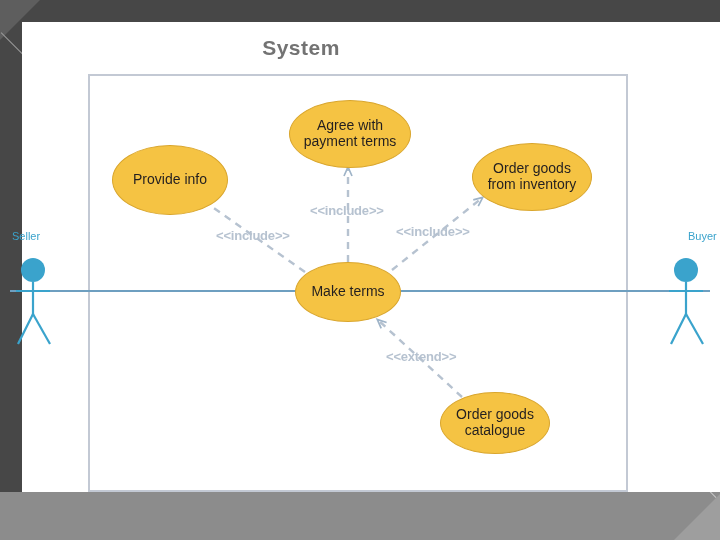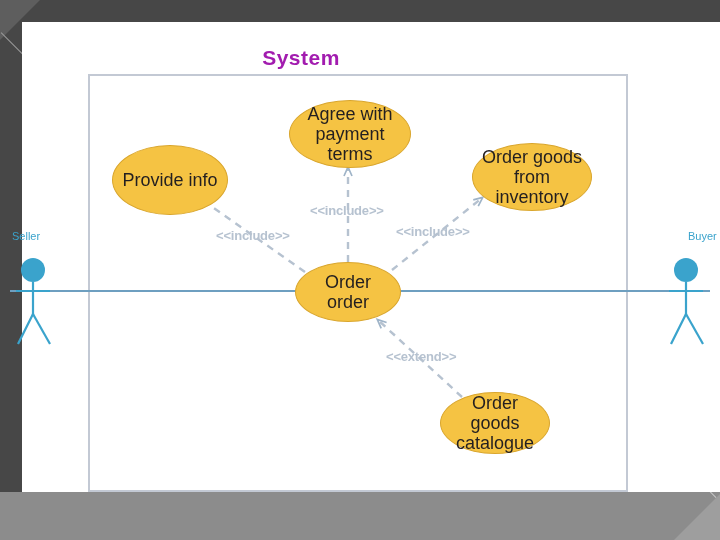--- a/index.html
+++ b/index.html
@@ -73,24 +73,24 @@
   
   .canvas {
     position: absolute;
     left: 22px; top: 22px;
     width: 698px; height: 470px;
     background: #ffffff;
   }
   
   .title {
     position: absolute;
-    left: 0; top: 24px;
+    left: 0; top: 14px;
     width: 558px;
     text-align: center;
-    color: #a21caf;
+    color: #737373;
     font-size: 21px;
     font-weight: bold;
     letter-spacing: 0.5px;
   }
   
   .system-box {
     position: absolute;
     left: 66px; top: 52px;
     width: 540px; height: 418px;
     border: 2px solid #c3c9d4;
@@ -108,21 +108,21 @@
   .usecase {
     position: absolute;
     background: #f5c343;
     border: 1px solid #d9a62e;
     border-radius: 50%;
     display: flex;
     align-items: center;
     justify-content: center;
     text-align: center;
     color: #231f20;
-    font-size: 18px;
+    font-size: 14px;
     line-height: 1.12;
     box-sizing: border-box;
     padding: 2px 6px;
   }
   .uc-text { display: block; white-space: pre-line; }
   
   .actor-label {
     position: absolute;
     color: #3aa3cc;
     font-size: 11px;
@@ -207,21 +207,21 @@
     <span class="uc-text">Agree with
 payment terms</span>
   </div>
 
   <div class="usecase" style="left:472px; top:143px; width:120px; height:68px;">
     <span class="uc-text">Order goods
 from inventory</span>
   </div>
 
   <div class="usecase" style="left:295px; top:262px; width:106px; height:60px;">
-    <span class="uc-text">Order order</span>
+    <span class="uc-text">Make terms</span>
   </div>
 
   <div class="usecase" style="left:440px; top:392px; width:110px; height:62px;">
     <span class="uc-text">Order goods
 catalogue</span>
   </div>
 
   <div class="stereo" style="left:216px; top:228px;">&lt;&lt;include&gt;&gt;</div>
   <div class="stereo" style="left:310px; top:203px;">&lt;&lt;include&gt;&gt;</div>
   <div class="stereo" style="left:396px; top:224px;">&lt;&lt;include&gt;&gt;</div>

